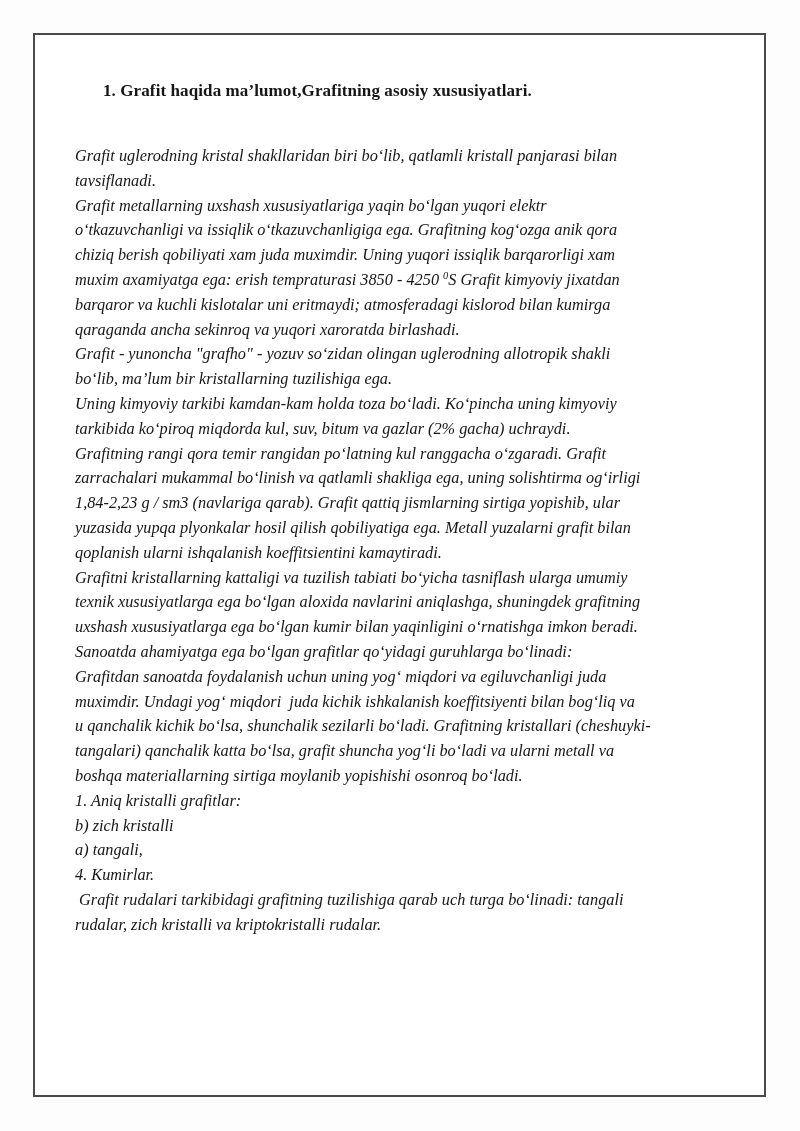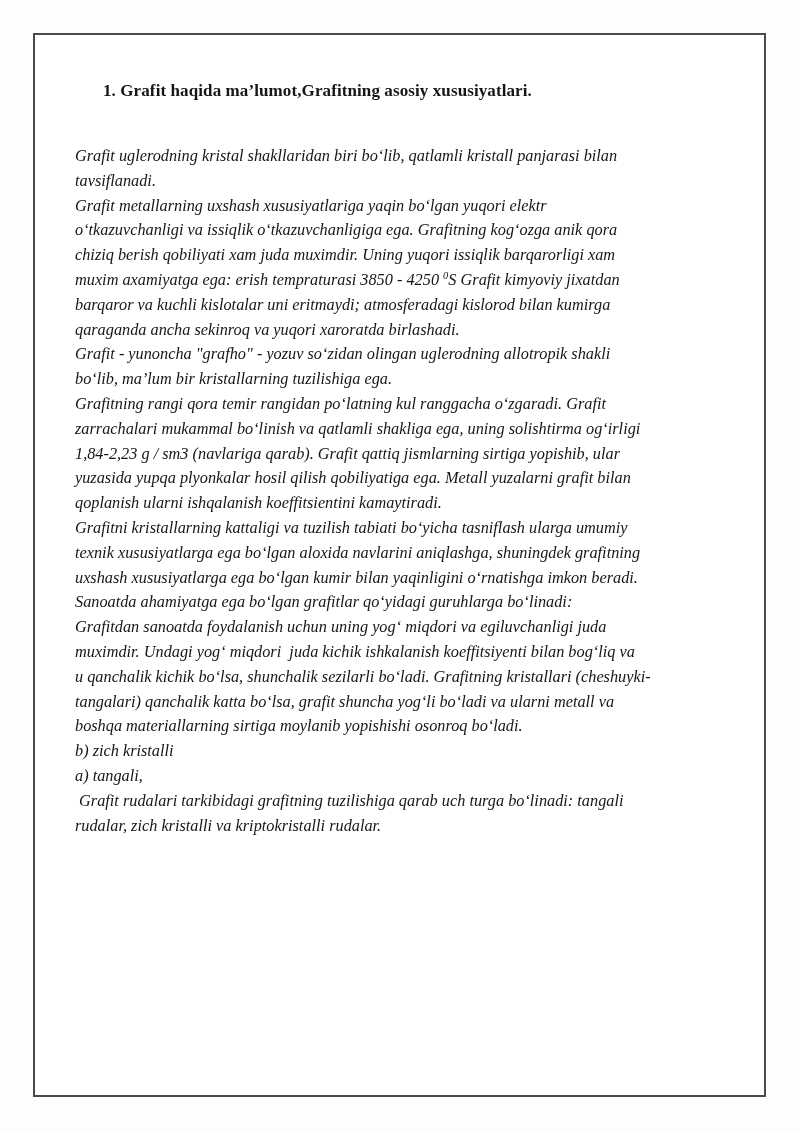--- a/index.html
+++ b/index.html
@@ -58,40 +58,44 @@
       <p class="para"><span>Grafit metallarning uxshash xususiyatlariga yaqin bo‘lgan yuqori elektr
 o‘tkazuvchanligi va issiqlik o‘tkazuvchanligiga ega. Grafitning kog‘ozga anik qora
 chiziq berish qobiliyati xam juda muximdir. Uning yuqori issiqlik barqarorligi xam
 muxim axamiyatga ega: erish tempraturasi 3850 - 4250 </span><sup>0</sup><span>S Grafit kimyoviy jixatdan
 barqaror va kuchli kislotalar uni eritmaydi; atmosferadagi kislorod bilan kumirga
 qaraganda ancha sekinroq va yuqori xaroratda birlashadi.</span></p>
 
       <p class="para">Grafit - yunoncha "grafho" - yozuv so‘zidan olingan uglerodning allotropik shakli
 bo‘lib, ma’lum bir kristallarning tuzilishiga ega.</p>
 
+      <p class="para">Uning kimyoviy tarkibi kamdan-kam holda toza bo‘ladi. Ko‘pincha uning kimyoviy
+tarkibida ko‘piroq miqdorda kul, suv, bitum va gazlar (2% gacha) uchraydi.</p>
 
       <p class="para">Grafitning rangi qora temir rangidan po‘latning kul ranggacha o‘zgaradi. Grafit
 zarrachalari mukammal bo‘linish va qatlamli shakliga ega, uning solishtirma og‘irligi
 1,84-2,23 g / sm3 (navlariga qarab). Grafit qattiq jismlarning sirtiga yopishib, ular
 yuzasida yupqa plyonkalar hosil qilish qobiliyatiga ega. Metall yuzalarni grafit bilan
 qoplanish ularni ishqalanish koeffitsientini kamaytiradi.</p>
 
       <p class="para">Grafitni kristallarning kattaligi va tuzilish tabiati bo‘yicha tasniflash ularga umumiy
 texnik xususiyatlarga ega bo‘lgan aloxida navlarini aniqlashga, shuningdek grafitning
 uxshash xususiyatlarga ega bo‘lgan kumir bilan yaqinligini o‘rnatishga imkon beradi.
 Sanoatda ahamiyatga ega bo‘lgan grafitlar qo‘yidagi guruhlarga bo‘linadi:</p>
 
       <p class="para">Grafitdan sanoatda foydalanish uchun uning yog‘ miqdori va egiluvchanligi juda
 muximdir. Undagi yog‘ miqdori&nbsp; juda kichik ishkalanish koeffitsiyenti bilan bog‘liq va
 u qanchalik kichik bo‘lsa, shunchalik sezilarli bo‘ladi. Grafitning kristallari (cheshuyki-
 tangalari) qanchalik katta bo‘lsa, grafit shuncha yog‘li bo‘ladi va ularni metall va
 boshqa materiallarning sirtiga moylanib yopishishi osonroq bo‘ladi.</p>
 
+      <p class="para">1. Aniq kristalli grafitlar:</p>
       <p class="para">b) zich kristalli</p>
       <p class="para">a) tangali,</p>
+      <p class="para">4. Kumirlar.</p>
 
       <p class="para">&nbsp;Grafit rudalari tarkibidagi grafitning tuzilishiga qarab uch turga bo‘linadi: tangali
 rudalar, zich kristalli va kriptokristalli rudalar.</p>
 
 
     </div>
   </div>
 </div>
 
 </body></html>

